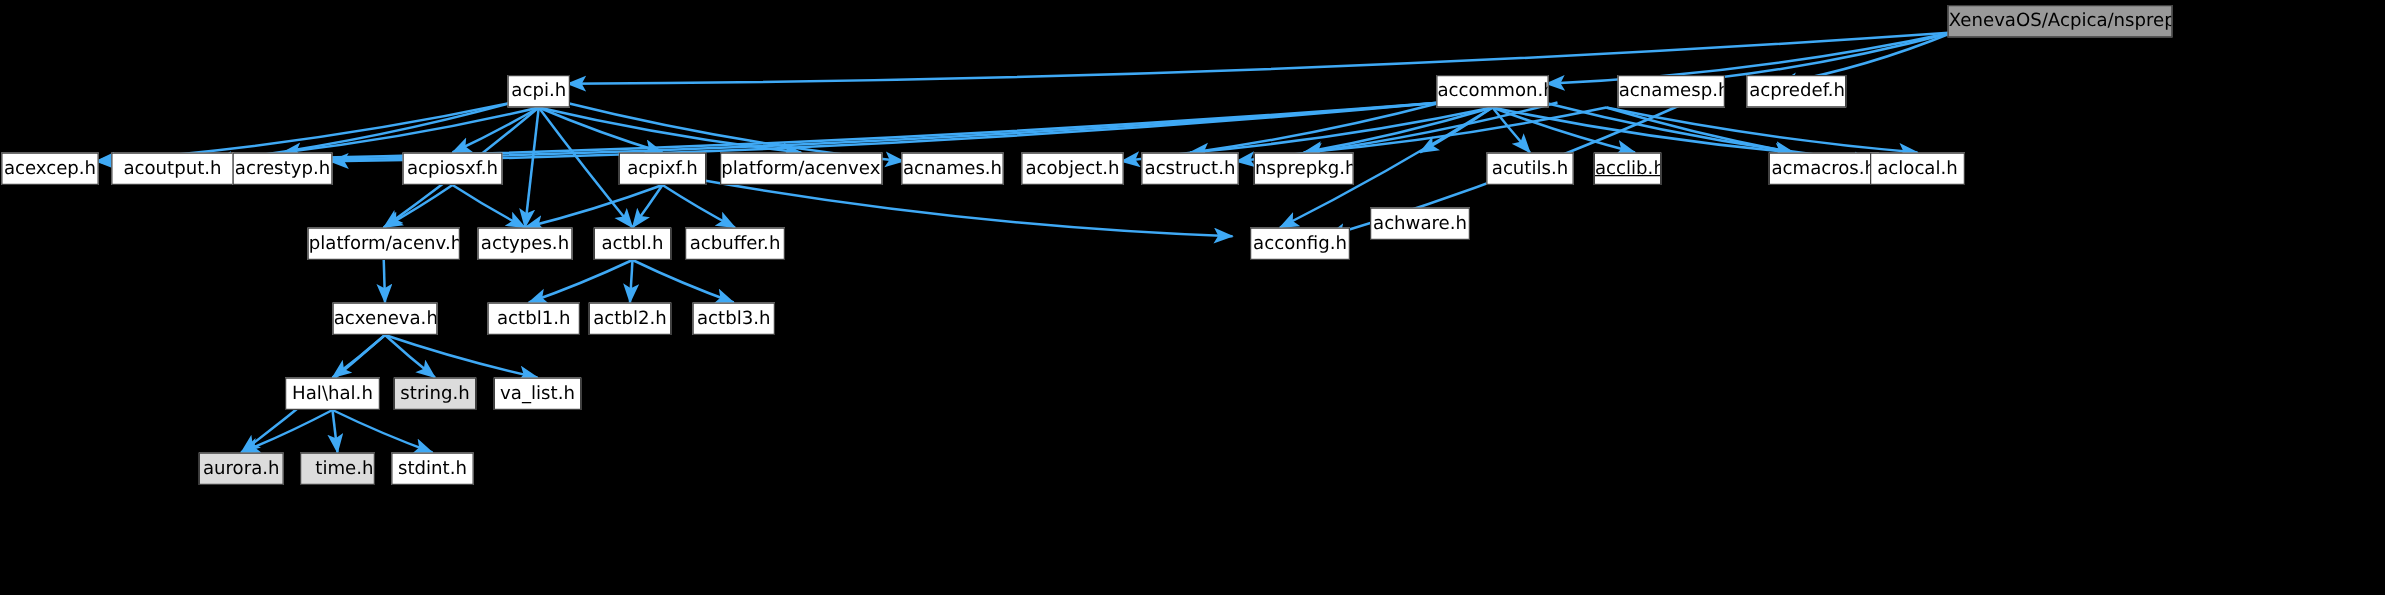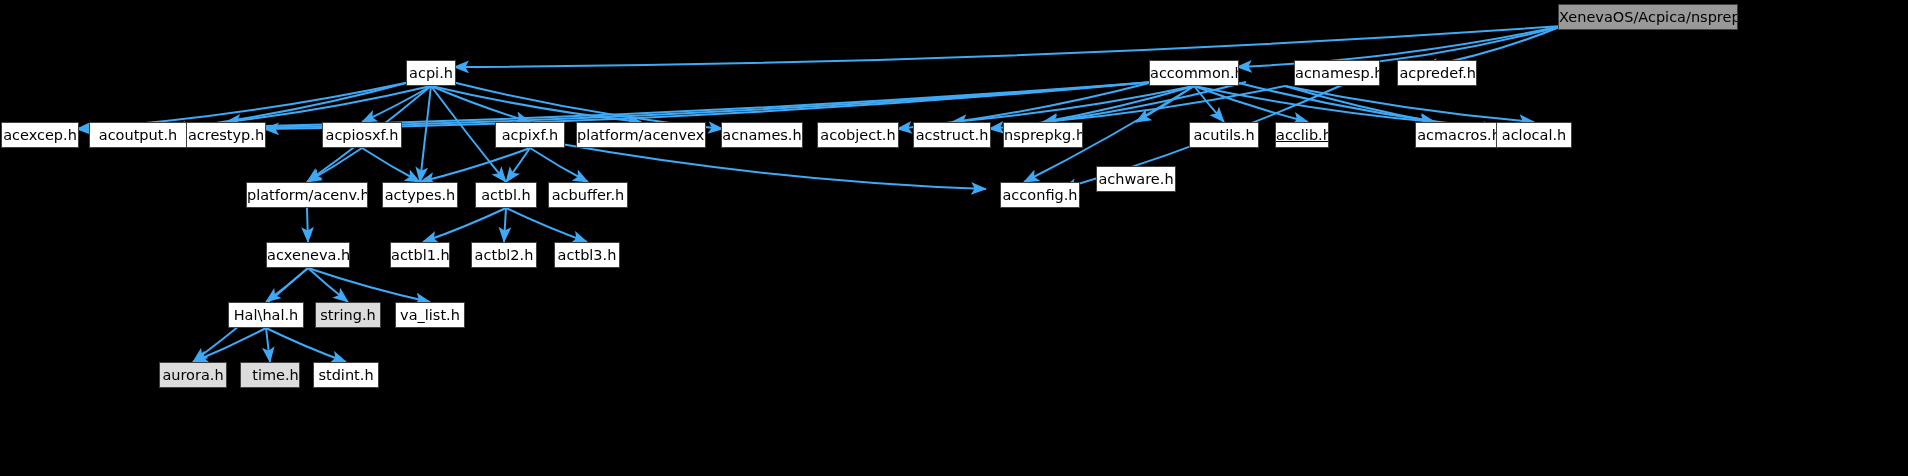--- a/index.html
+++ b/index.html
@@ -93,21 +93,21 @@
       <div class="node" style="left: 1189px; top: 122px; width: 70px;">acutils.h</div>
       <div class="node" style="left: 1275px; top: 122px; width: 54px; text-decoration: underline;">acclib.h</div>
       <div class="node" style="left: 1415px; top: 122px; width: 88px;">acmacros.h</div>
       <div class="node" style="left: 1496px; top: 122px; width: 76px;">aclocal.h</div>
       <div class="node" style="left: 246px; top: 182px; width: 122px;">platform/acenv.h</div>
       <div class="node" style="left: 382px; top: 182px; width: 76px;">actypes.h</div>
       <div class="node" style="left: 475px; top: 182px; width: 62px;">actbl.h</div>
       <div class="node" style="left: 548px; top: 182px; width: 80px;">acbuffer.h</div>
       <div class="node" style="left: 984px; top: 182px; width: 80px; margin-left: 16px;">acconfig.h</div>
       <div class="node" style="left: 266px; top: 242px; width: 84px;">acxeneva.h</div>
-      <div class="node" style="left: 390px; top: 242px; width: 60px; text-align: center;">actbl1.h</div>
+      <div class="node" style="left: 390px; top: 242px; width: 74px; text-align: center;">actbl1.h</div>
       <div class="node" style="left: 471px; top: 242px; width: 66px;">actbl2.h</div>
       <div class="node" style="left: 554px; top: 242px; width: 66px;">actbl3.h</div>
       <div class="node" style="left: 228px; top: 302px; width: 76px;">Hal\hal.h</div>
       <div class="node shaded" style="left: 315px; top: 302px; width: 66px;">string.h</div>
       <div class="node" style="left: 395px; top: 302px; width: 70px;">va_list.h</div>
       <div class="node shaded" style="left: 159px; top: 362px; width: 68px;">aurora.h</div>
       <div class="node shaded" style="left: 240px; top: 362px; width: 60px; padding-left: 11px;">time.h</div>
       <div class="node" style="left: 313px; top: 362px; width: 66px;">stdint.h</div>
     </div>
 </div>

